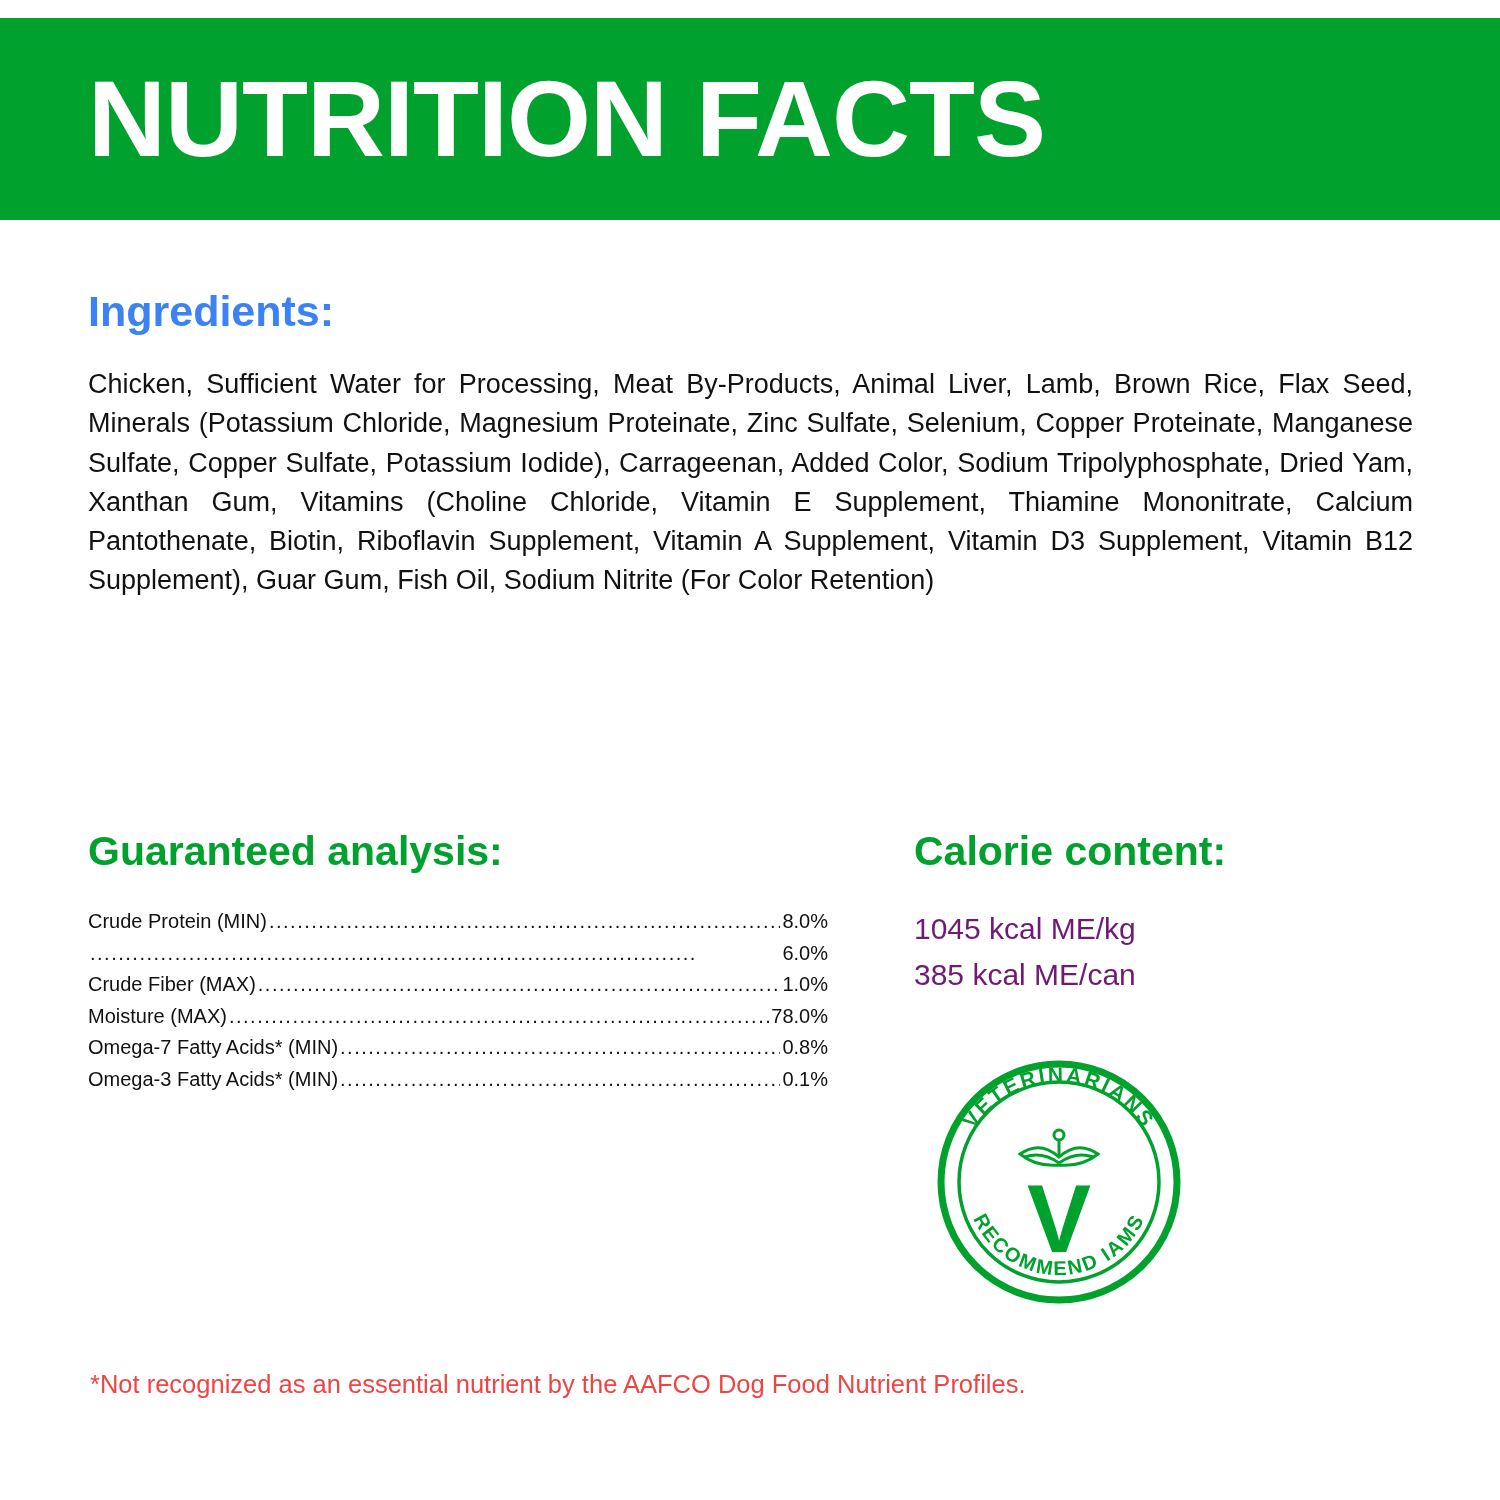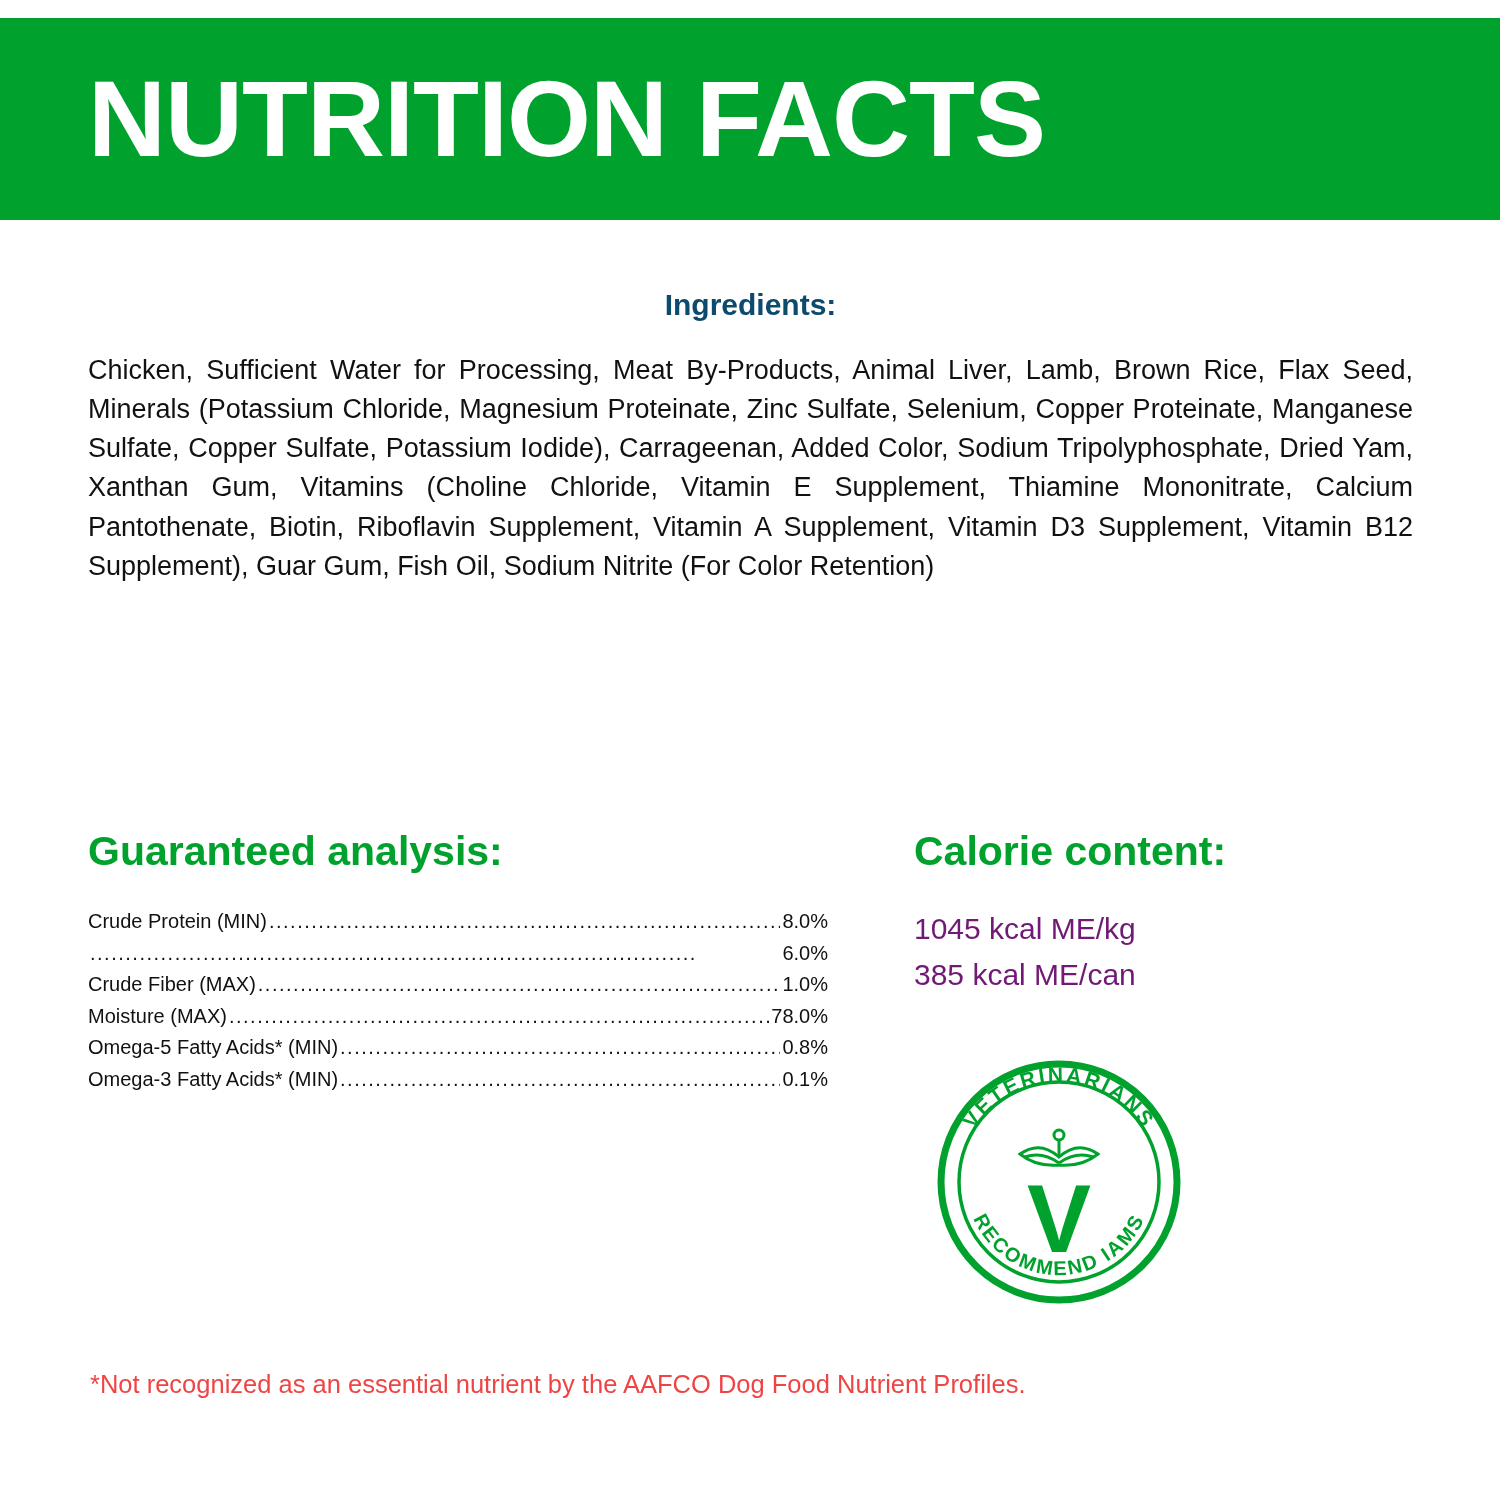--- a/index.html
+++ b/index.html
@@ -42,26 +42,25 @@
   }
 
   
   .ingredients-section {
     position: absolute;
     left: 88px;
     top: 288px;
     width: 1325px;
   }
   .section-heading {
-    color: #0c4a6e;
-    font-size: 30px;
+    color: #3b82f6;
+    font-size: 43px;
     font-weight: bold;
     margin: 0 0 30px 0;
     line-height: 1.1;
-    text-align: center;
   }
   .ingredients-body {
     font-size: 27px;
     line-height: 1.45;
     color: #111111;
     text-align: justify;
     text-justify: inter-word;
   }
 
   
@@ -159,21 +158,21 @@
           <span class="ga-label">Crude Fiber (MAX)</span>
           <span class="ga-dots">......................................................................................</span>
           <span class="ga-value">1.0%</span>
         </li>
         <li class="ga-row">
           <span class="ga-label">Moisture (MAX)</span>
           <span class="ga-dots">......................................................................................</span>
           <span class="ga-value">78.0%</span>
         </li>
         <li class="ga-row">
-          <span class="ga-label">Omega-5 Fatty Acids* (MIN)</span>
+          <span class="ga-label">Omega-7 Fatty Acids* (MIN)</span>
           <span class="ga-dots">......................................................................................</span>
           <span class="ga-value">0.8%</span>
         </li>
         <li class="ga-row">
           <span class="ga-label">Omega-3 Fatty Acids* (MIN)</span>
           <span class="ga-dots">......................................................................................</span>
           <span class="ga-value">0.1%</span>
         </li>
       </ul>
     </div>

